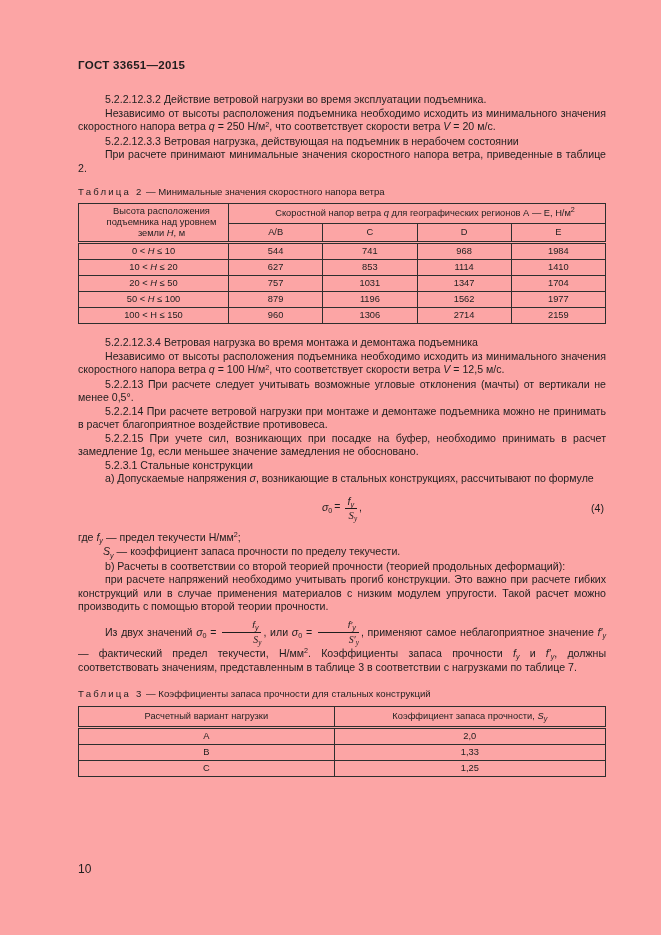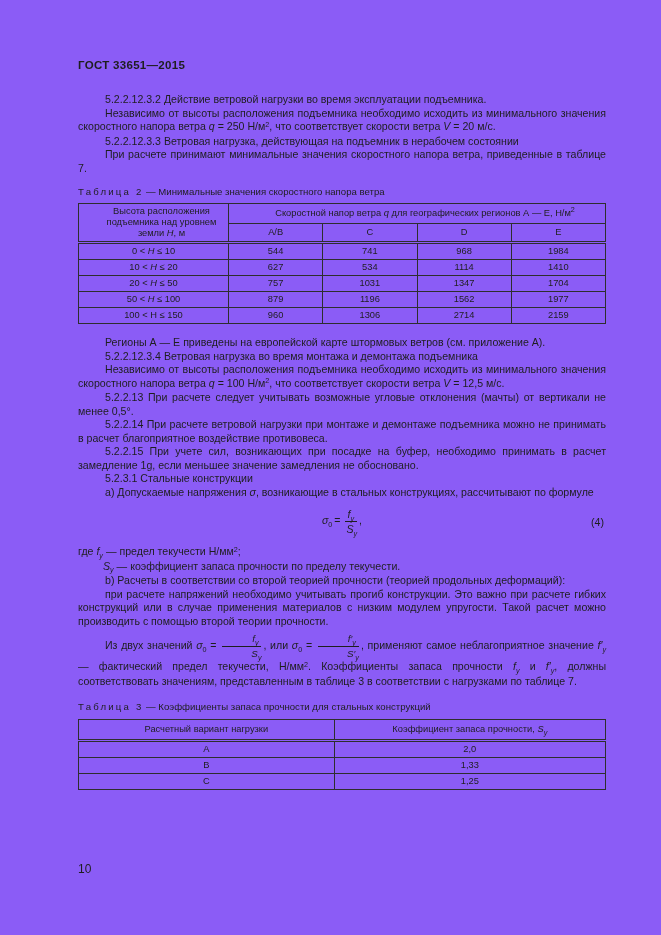--- a/index.html
+++ b/index.html
@@ -3,21 +3,21 @@
 <meta charset="utf-8">
 <style>
   * { box-sizing: border-box; }
   html, body { margin: 0; padding: 0; }
   body {
     width: 661px; height: 935px; overflow: hidden;
     background: #ffffff;
     font-family: "Liberation Sans", sans-serif;
     color: #1e1e1e;
   }
-  .page { position: relative; width: 661px; height: 935px; background: #8b5cf6; }
+  .page { position: relative; width: 661px; height: 935px; background: #fca5a5; }
   .content { position: absolute; left: 78px; top: 59px; width: 528px; }
 
   .doc-header { font-weight: bold; font-size: 11.5px; letter-spacing: 0.3px; margin: 0 0 22px 0; }
 
   p.body {
     font-size: 10.6px; line-height: 13.5px;
     margin: 0; text-align: justify;
   }
   p.ind { text-indent: 27px; }
   p.hang { padding-left: 25px; }
@@ -48,38 +48,38 @@
 
   .t3 thead th { border-bottom: 3px double #2e2e2e; height: 21px; }
   .t3 th:first-child, .t3 td:first-child { width: 48.5%; }
   .t3 tbody td { height: 15px; }
 
   .formula-row { position: relative; margin: 9px 0 10px 0; text-align: center; }
   .formula { display: inline-block; font-size: 10.6px; }
   .eq-num { position: absolute; right: 2px; top: 50%; transform: translateY(-50%); font-size: 10.6px; }
   .frac { display: inline-block; vertical-align: middle; text-align: right; margin: 0 2px; }
   .frac .num { display: block; border-bottom: 1px solid #1e1e1e; padding: 0 3px 1px 3px; }
-  .frac .den { display: block; padding-top: 1px; }
+  .frac .den { display: block; padding-top: 1px; font-family: Liberation Serif, serif; }
   p.body .frac { font-size: 9.8px; line-height: 11px; }
   .rel { padding: 0 2px; }
 
   .page-number { position: absolute; left: 78px; top: 862px; font-size: 12px; }
 </style>
 </head>
 <body>
 
 <div class="page">
   <div class="content">
 
     <div class="doc-header">ГОСТ 33651—2015</div>
 
     <p class="body ind">5.2.2.12.3.2 Действие ветровой нагрузки во время эксплуатации подъемника.</p>
     <p class="body ind">Независимо от высоты расположения подъемника необходимо исходить из минимального значения скоростного напора ветра <span class="it">q</span> = 250 Н/м<span class="sup">2</span>, что соответствует скорости ветра <span class="it">V</span> = 20 м/с.</p>
     <p class="body ind">5.2.2.12.3.3 Ветровая нагрузка, действующая на подъемник в нерабочем состоянии</p>
-    <p class="body ind">При расчете принимают минимальные значения скоростного напора ветра, приведенные в таблице 7.</p>
+    <p class="body ind">При расчете принимают минимальные значения скоростного напора ветра, приведенные в таблице 2.</p>
 
     <div class="caption">
       <span class="cap-label">Таблица 2</span>
       <span>— Минимальные значения скоростного напора ветра</span>
     </div>
 
     <table class="t2">
       <thead>
         <tr class="toph">
           <th class="c1" rowspan="2">Высота расположения подъемни­ка над уровнем земли <span class="it">Н</span>, м</th>
@@ -96,21 +96,21 @@
           <tr>
             <td>0 &lt; <span class="it">H</span> ≤ 10</td>
             <td>544</td>
             <td>741</td>
             <td>968</td>
             <td>1984</td>
           </tr>
           <tr>
             <td>10 &lt; <span class="it">H</span> ≤  20</td>
             <td>627</td>
-            <td>534</td>
+            <td>853</td>
             <td>1114</td>
             <td>1410</td>
           </tr>
           <tr>
             <td>20 &lt; <span class="it">H</span> ≤  50</td>
             <td>757</td>
             <td>1031</td>
             <td>1347</td>
             <td>1704</td>
           </tr>
@@ -124,21 +124,20 @@
           <tr>
             <td>100 &lt; H ≤  150</td>
             <td>960</td>
             <td>1306</td>
             <td>2714</td>
             <td>2159</td>
           </tr>
         </tbody>
     </table>
 
-    <p class="body ind">Регионы А — Е приведены на европейской карте штормовых ветров (см. приложение А).</p>
     <p class="body ind">5.2.2.12.3.4 Ветровая нагрузка во время монтажа и демонтажа подъемника</p>
     <p class="body ind">Независимо от высоты расположения подъемника необходимо исходить из минимального значения скоростного напора ветра <span class="it">q</span> = 100 Н/м<span class="sup">2</span>, что соответствует скорости ветра <span class="it">V</span> = 12,5 м/с.</p>
     <p class="body ind">5.2.2.13 При расчете следует учитывать возможные угловые отклонения (мачты) от вертикали не менее 0,5°.</p>
     <p class="body ind">5.2.2.14 При расчете ветровой нагрузки при монтаже и демонтаже подъемника можно не принимать в расчет благоприятное воздействие противовеса.</p>
     <p class="body ind">5.2.2.15 При учете сил, возникающих при посадке на буфер, необходимо принимать в расчет замедление 1g, если меньшее значение замедления не обосновано.</p>
     <p class="body ind">5.2.3.1 Стальные конструкции</p>
     <p class="body ind">a) Допускаемые напряжения <span class="it">σ</span>, возникающие в стальных конструкциях, рассчитывают по формуле</p>
 
     <div class="formula-row">
       <span class="formula">

